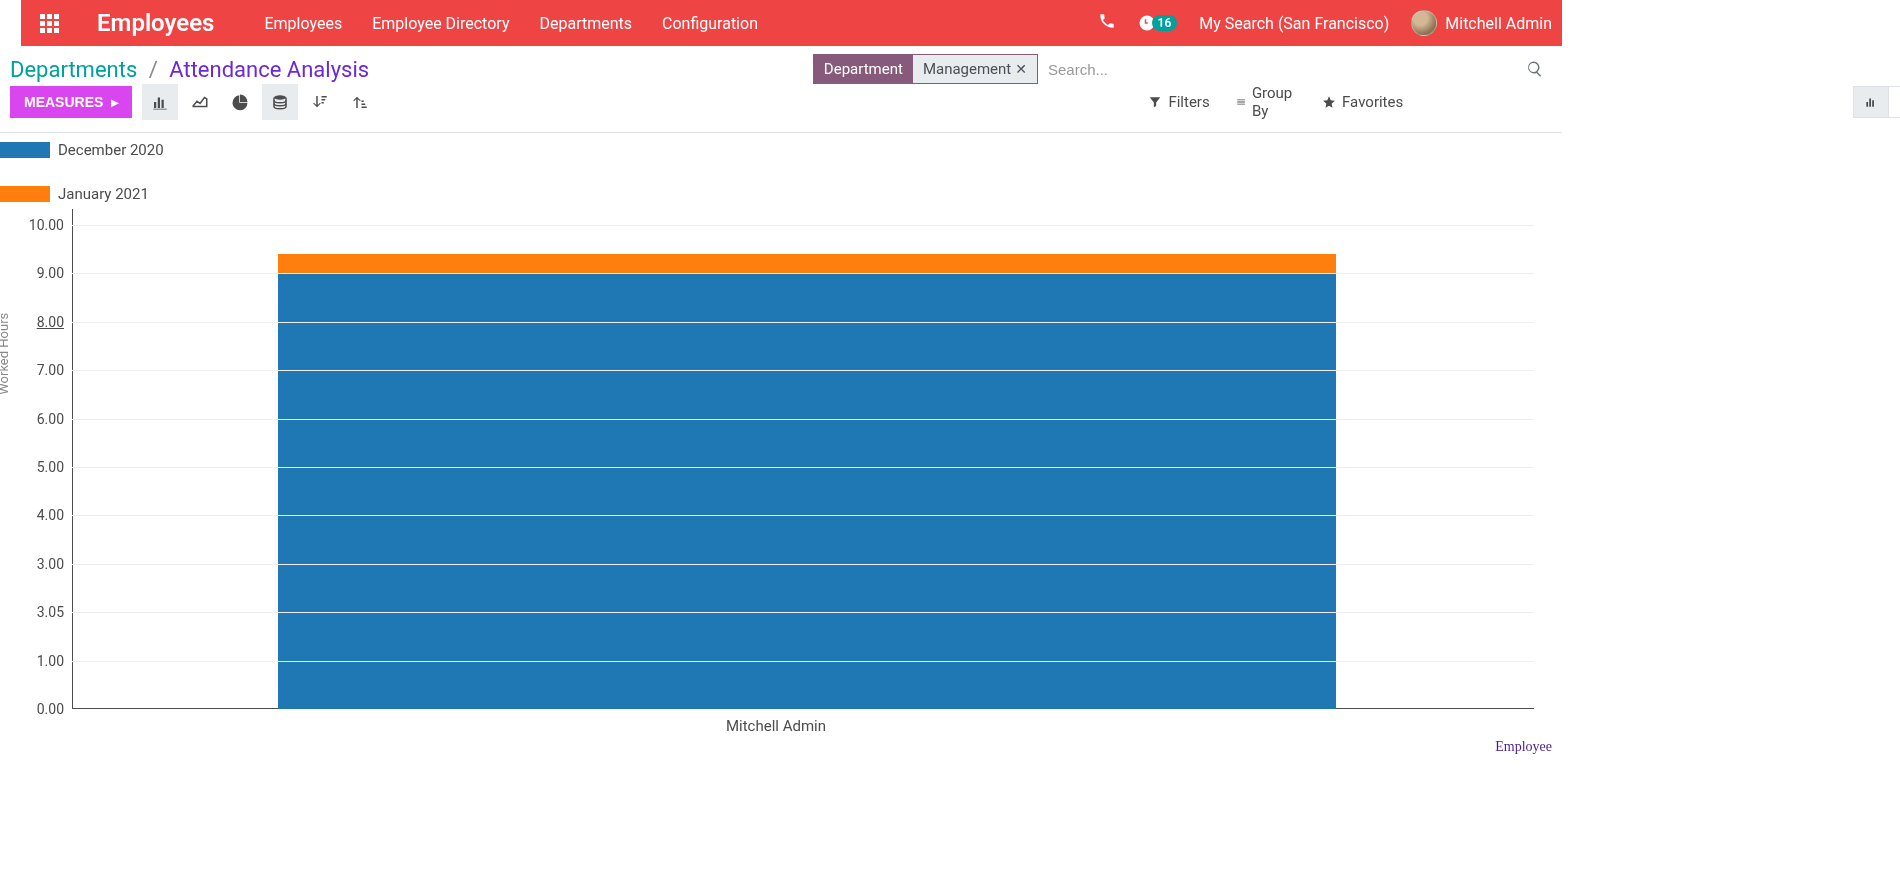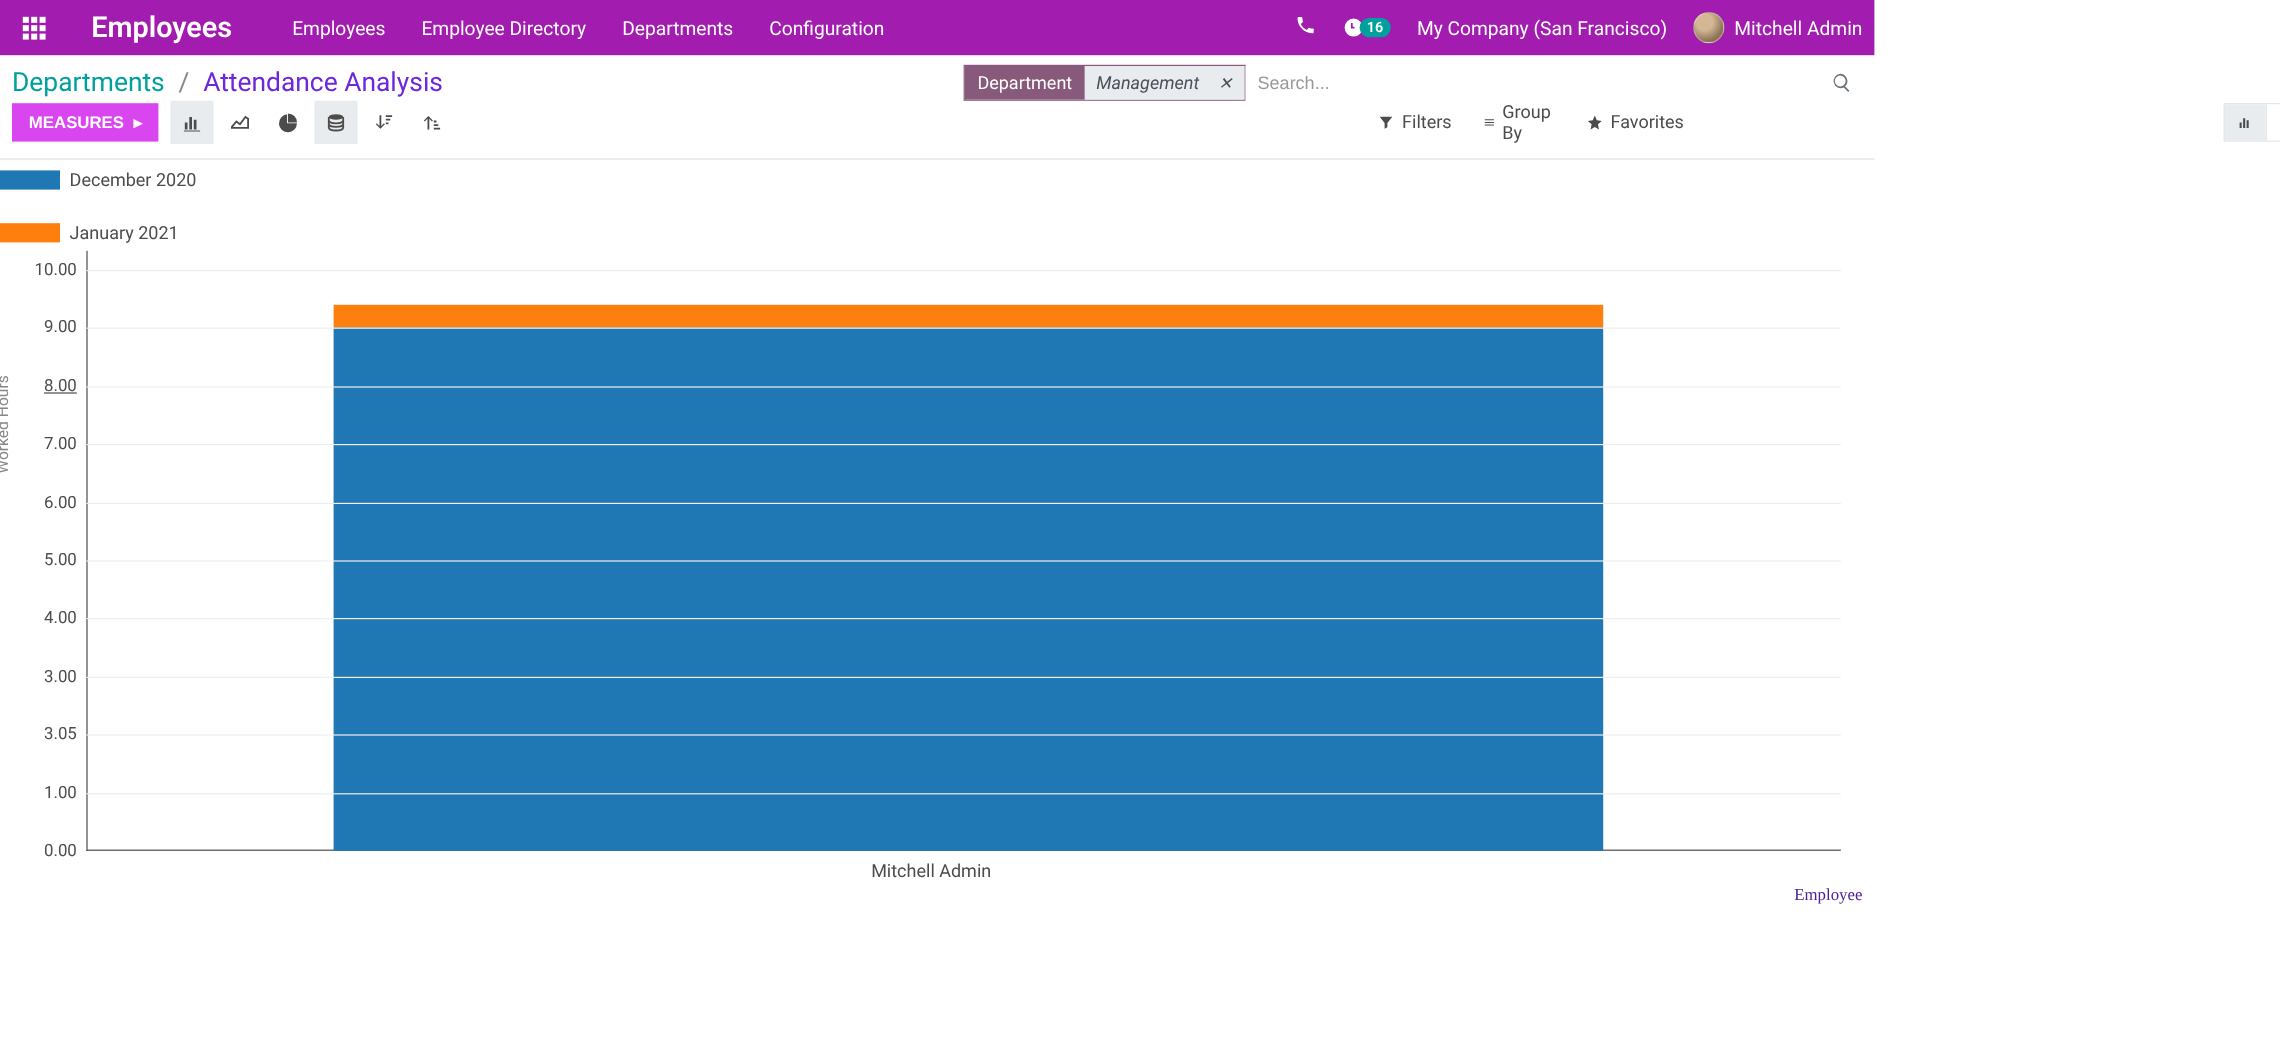--- a/index.html
+++ b/index.html
@@ -1,21 +1,21 @@
 <!DOCTYPE html>
 <html><head>
 <meta charset="utf-8">
 <style>
 * { box-sizing: border-box; margin: 0; padding: 0; }
 body { font-family: -apple-system, BlinkMacSystemFont, "Segoe UI", Roboto, Helvetica, Arial, sans-serif; font-size: 14px; color: #4c4c4c; background: #fff; width: 1900px; }
 
 .wrap { width: 1562px; margin: 0 0 0 0; }
 
 
-.topnav { background: #a21caf; height: 46px; display: flex; align-items: center; color: #fff; padding: 0 10px; }
+.topnav { background: #ef4444; height: 46px; display: flex; align-items: center; color: #fff; padding: 0 10px; margin-left: 21px; }
 .topnav .apps-icon { width: 28px; height: 28px; display: flex; align-items: center; justify-content: center; margin: 0 8px 0 4px; }
 .topnav .apps-grid { display: grid; grid-template-columns: repeat(3, 5px); grid-template-rows: repeat(3, 5px); gap: 2px; }
 .topnav .apps-grid span { background: #fff; width: 5px; height: 5px; }
 .topnav .brand { font-size: 24px; font-weight: 600; margin-left: 26px; margin-right: 50px; }
 .topnav .menus { display: flex; gap: 30px; font-size: 16px; }
 .topnav .menus a { color: #fff; text-decoration: none; }
 .topnav .spacer { flex: 1; }
 .topnav .right { display: flex; align-items: center; gap: 22px; font-size: 16px; }
 .topnav .activity { position: relative; display: flex; align-items: center; }
 .topnav .badge { background: #00a09d; color: #fff; border-radius: 10px; padding: 1px 6px; font-size: 12px; font-weight: 600; margin-left: -4px; }
@@ -25,21 +25,21 @@
 
 .crumb-row { display: flex; align-items: center; padding: 8px 10px 0 10px; }
 .crumb { font-size: 22px; }
 .crumb a { color: #00a09d; text-decoration: none; }
 .crumb .sep { color: #888; margin: 0 6px; }
 .crumb .current { color: #6d28d9; }
 
 .search-area { margin-left: auto; display: flex; align-items: center; }
 .facet { display: inline-flex; align-items: stretch; border: 1px solid #875a7b; font-size: 15px; height: 30px; justify-content: center; }
 .facet .chip-label { background: #875a7b; color: #fff; padding: 4px 10px; display: flex; align-items: center; }
-.facet .chip-value { background: #e9ecef; color: #495057; padding: 4px 10px; display: flex; align-items: center; gap: 16px; font-style: italic; }
+.facet .chip-value { background: #e9ecef; color: #495057; padding: 4px 10px; display: flex; align-items: center; gap: 4px; }
 .facet .chip-value .x { font-size: 14px; color: #495057; cursor: pointer; }
 .search-input { border: none; outline: none; font-size: 15px; padding: 6px 10px; width: 480px; color: #495057; }
 .search-input::placeholder { color: #999; }
 .search-icon { color: #6c757d; padding: 0 8px; display: flex; }
 .btn-measures { background: #d946ef; color: #fff; border: none; padding: 8px 14px; font-size: 14px; font-weight: 600; display: flex; align-items: center; gap: 8px; cursor: pointer; }
 .chart-type-group { display: flex; gap: 4px; margin-left: 10px; }
 .chart-type-group button { background: transparent; border: none; width: 36px; height: 36px; display: flex; align-items: center; justify-content: center; cursor: pointer; color: #4c4c4c; }
 .chart-type-group button.active { background: #e9ecef; }
 
 .search-options { display: flex; gap: 26px; margin-left: auto; margin-right: 30px; align-items: center; color: #4c4c4c; font-size: 15px; }
@@ -112,21 +112,21 @@
         <svg class="ico" viewBox="0 0 24 24">
             <path d="M6.6 10.8c1.4 2.8 3.8 5.1 6.6 6.6l2.2-2.2c.3-.3.7-.4 1-.2 1.1.4 2.4.6 3.6.6.6 0 1 .4 1 1V20c0 .6-.4 1-1 1C10.6 21 3 13.4 3 4c0-.6.4-1 1-1h3.4c.6 0 1 .4 1 1 0 1.2.2 2.5.6 3.6.1.4 0 .8-.2 1l-2.2 2.2z"></path>
           </svg>
       </span>
       <span class="activity">
         <svg class="ico" viewBox="0 0 24 24">
             <path d="M12 2a10 10 0 100 20 10 10 0 000-20zm1 11h-4V7h2v4h2v2z"></path>
           </svg>
         <span class="badge">16</span>
       </span>
-      <span>My Company (San Francisco)</span>
+      <span>My Search (San Francisco)</span>
       <span class="user">
         <span class="avatar"></span>
         <span>Mitchell Admin</span>
       </span>
     </div>
   </div>
 
   <div class="crumb-row">
     <div class="crumb">
       <a href="#">Departments</a>

